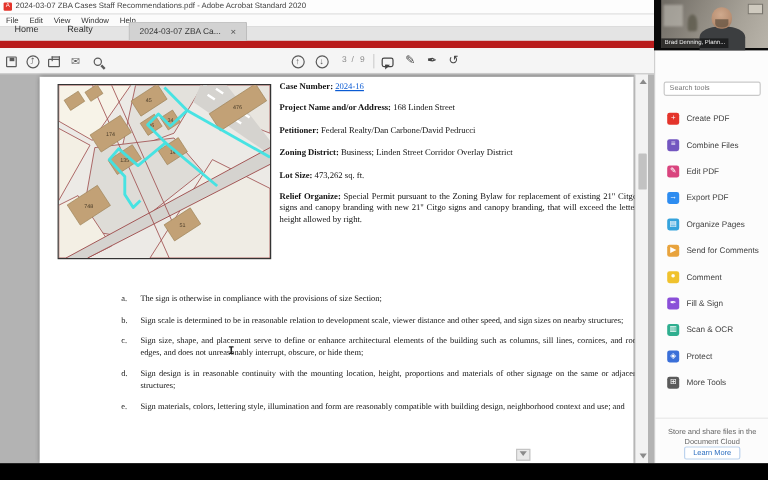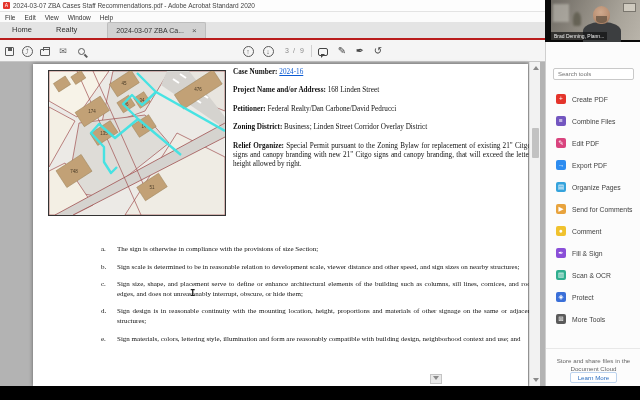--- a/index.html
+++ b/index.html
@@ -10,21 +10,21 @@
   
   .titlebar { position:absolute; left:0; top:0; width:640px; height:12px; background:#fdfdfd; border-bottom:1px solid #e3e3e3; display:flex; align-items:center; padding-left:3px; }
   .pdficon { width:7px; height:7px; background:#e4342b; color:#fff; font-size:5px; line-height:7px; text-align:center; border-radius:1px; margin-right:3px; }
   .wtitle { font-size:6.5px; color:#444; white-space:nowrap; }
 
   
   .menubar { position:absolute; left:0; top:12px; width:640px; height:10px; background:#fbfbfb; display:flex; align-items:center; gap:9px; padding-left:5px; }
   .menuitem { font-size:6.5px; color:#333; }
 
   
-  .tabbar { position:absolute; left:0; top:22px; width:624px; height:18px; background:#e4e4e4; border-bottom:2px solid #b91c1c; display:flex; align-items:center; }
+  .tabbar { position:absolute; left:0; top:22px; width:624px; height:18px; background:#e4e4e4; border-bottom:6px solid #b91c1c; display:flex; align-items:flex-end; }
   .tab { font-size:7.5px; color:#333; padding:4px 12px 5px 12px; }
   .doctab { display:flex; align-items:center; gap:8px; background:#d2d2d2; border:1px solid #bdbdbd; border-bottom:none; padding:4px 8px; margin-left:18px; border-radius:2px 2px 0 0; }
   .doctab .tlabel { font-size:7px; color:#333; }
   .doctab .tclose { font-size:8px; color:#555; line-height:7px; }
 
   
   .toolbar { position:absolute; left:0; top:40px; width:640px; height:22px; background:#f5f5f5; border-bottom:1px solid #c6c6c6; }
   .tbi { position:absolute; top:4px; width:14px; height:14px; display:flex; align-items:center; justify-content:center; }
   .i-save { width:9px; height:9px; border:1px solid #5a5a5a; border-radius:1px; position:relative; }
   .i-save::after { content:""; position:absolute; left:2px; top:0; width:4px; height:3px; background:#5a5a5a; }
@@ -240,20 +240,24 @@
         </p>
         <p class="field">
           <b>Petitioner:</b>
           <span> </span><span>Federal Realty/Dan Carbone/David Pedrucci</span>
         </p>
         <p class="field">
           <b>Zoning District:</b>
           <span> </span><span>Business; Linden Street Corridor Overlay District</span>
         </p>
         <p class="field">
+          <b>Lot Size:</b>
+          <span> </span><span>473,262 sq. ft.</span>
+        </p>
+        <p class="field">
           <b>Relief Organize:</b>
           <span> </span><span>Special Permit pursuant to the Zoning Bylaw for replacement of existing 21" Citgo signs and canopy branding with new 21" Citgo signs and canopy branding, that will exceed the letter height allowed by right.</span>
         </p>
       </div>
 
 
       <div class="findings">
         <div class="finding">
           <span class="fmarker">a.</span>
           <span class="ftext">The sign is otherwise in compliance with the provisions of size Section;</span>

